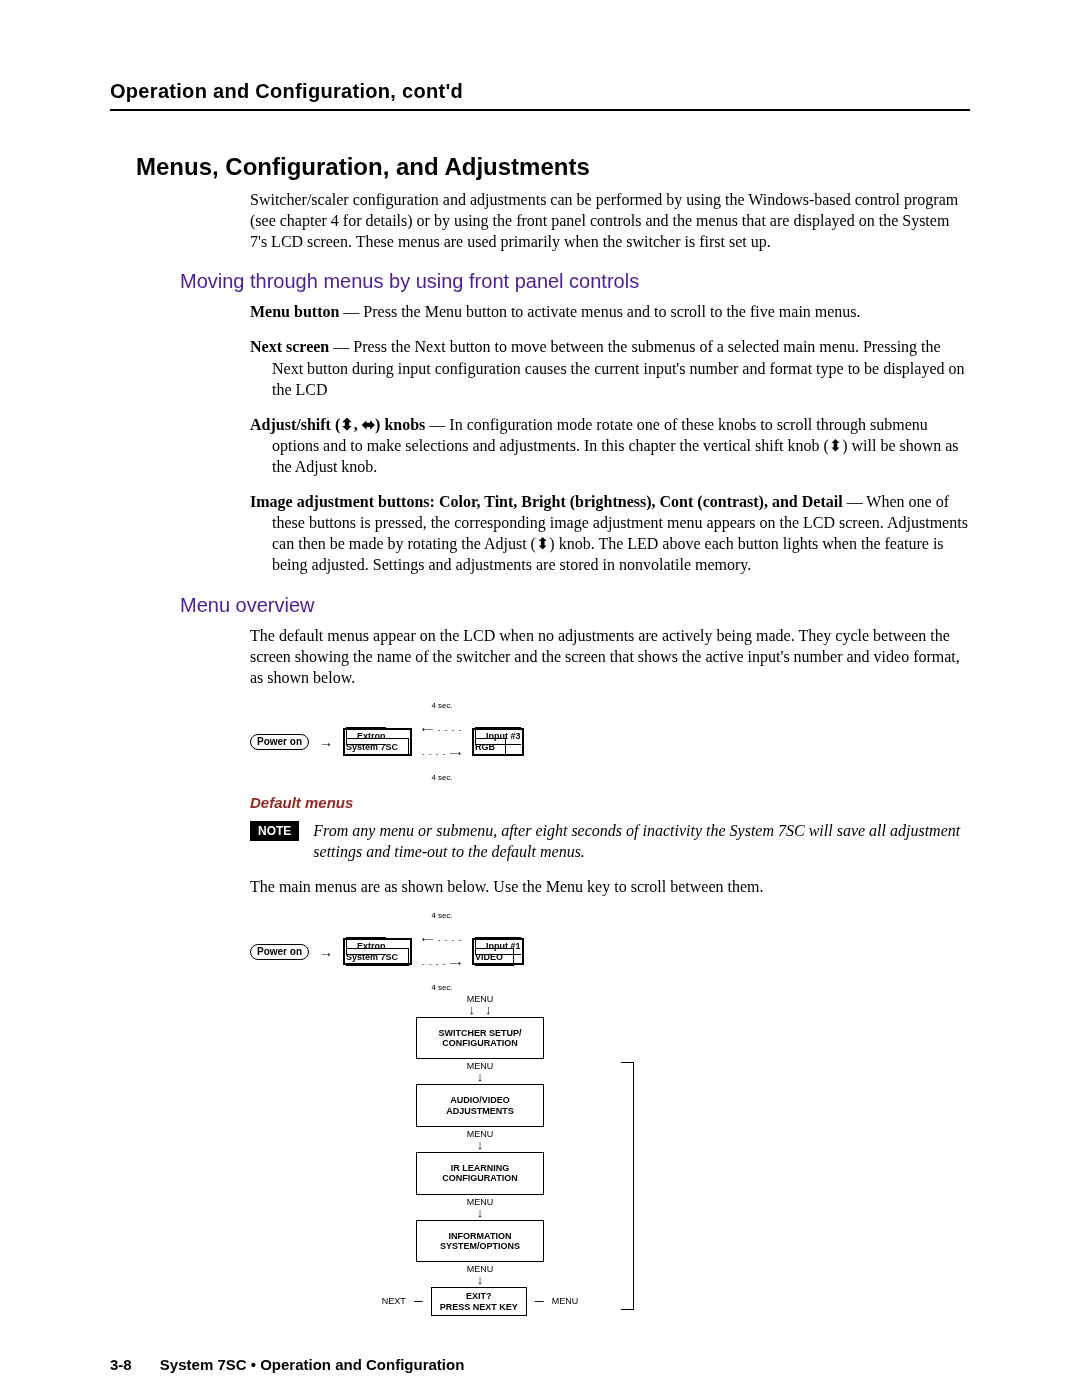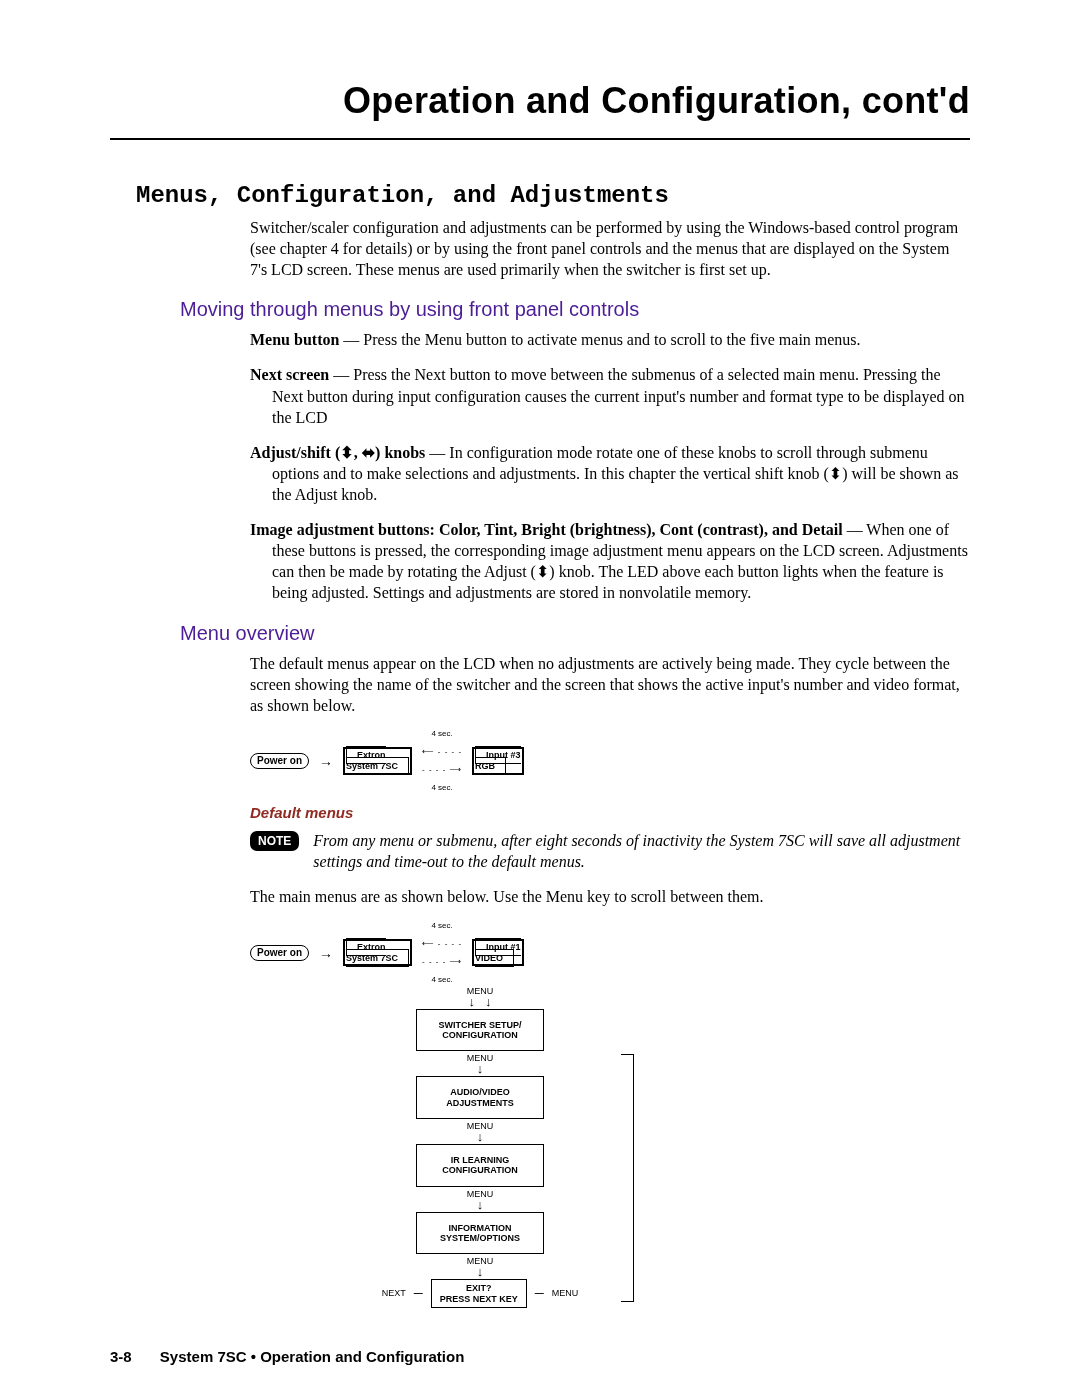--- a/index.html
+++ b/index.html
@@ -10,31 +10,30 @@
     color: #000;
     width: 1080px;
   }
   .page {
     padding: 80px 110px 40px 110px;
     box-sizing: border-box;
   }
   .header-title {
     font-family: "Helvetica Neue", Helvetica, Arial, sans-serif;
     font-weight: 900;
-    font-size: 36px;
+    font-size: 20px;
     letter-spacing: 0.3px;
-    margin-bottom: 16px;
-    text-align: right;
+    margin-bottom: 6px;
   }
   .rule {
     border-top: 2px solid #000;
     margin-bottom: 42px;
   }
   .section-title {
-    font-family: Liberation Mono, monospace;
+    font-family: Liberation Sans, sans-serif;
     font-weight: 900;
     font-size: 24px;
     margin: 20px 0 8px 26px;
   }
   .intro-para, .body-para {
     font-size: 16px;
     line-height: 1.32;
     margin: 0 0 14px 140px;
   }
   .sub-heading {
@@ -67,21 +66,20 @@
   }
   .note-badge {
     background: #000;
     color: #fff;
     font-family: "Helvetica Neue", Helvetica, Arial, sans-serif;
     font-weight: 700;
     font-size: 12px;
     padding: 3px 8px;
     margin-right: 14px;
     flex-shrink: 0;
-    border-radius: 7px;
   }
   .note-text {
     font-style: italic;
     font-size: 16px;
     line-height: 1.3;
   }
   .diagram-area {
     margin: 10px 0 12px 140px;
   }
   .footer {
@@ -123,21 +121,21 @@
     font-weight: bold;
     line-height: 1.1;
     min-width: 70px;
   }
   .dash-arrows {
     display: inline-flex;
     flex-direction: column;
     align-items: center;
     font-size: 8px;
     line-height: 1.0;
-    gap: 10px;
+    gap: 16px;
   }
   .dash-arrows .dline {
     letter-spacing: 1px;
   }
   .flowchart {
     margin: 10px 0 10px 140px;
     font-family: Arial, Helvetica, sans-serif;
     font-size: 9px;
     position: relative;
   }

